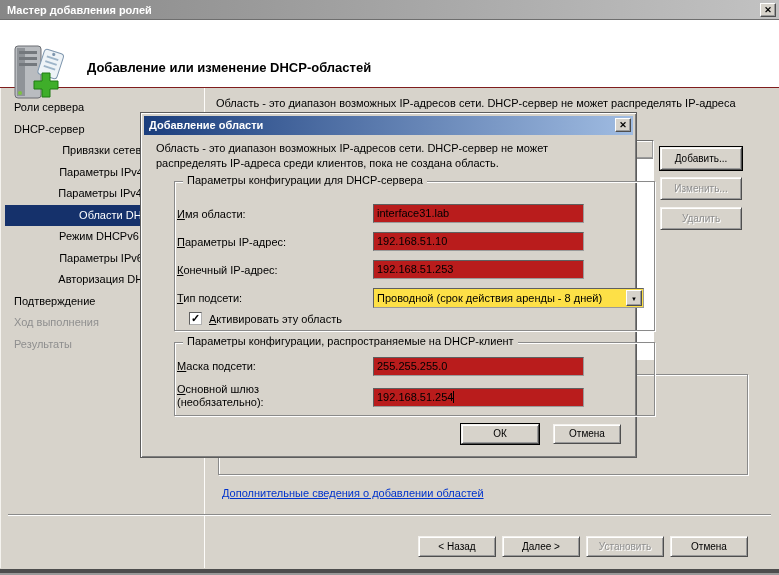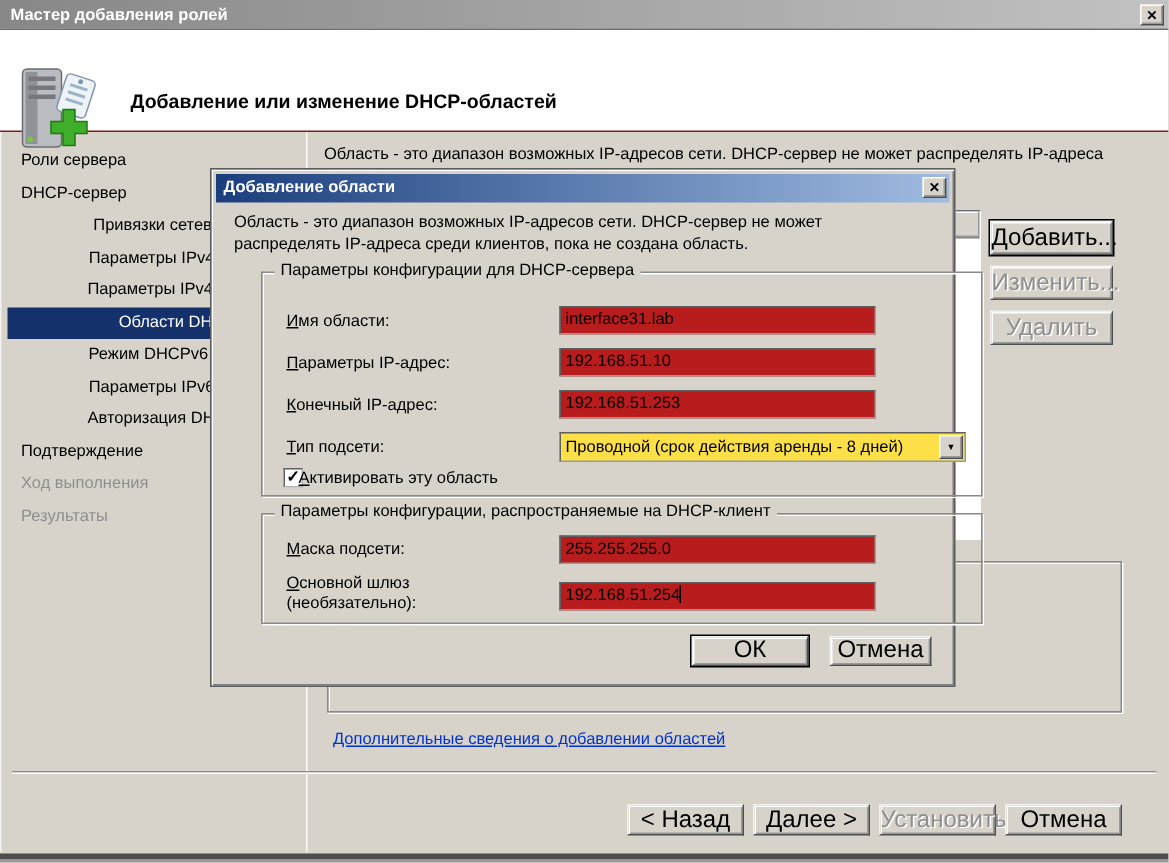--- a/index.html
+++ b/index.html
@@ -51,21 +51,21 @@
     position:absolute; left:218px; top:140px; width:436px; height:220px;
     background:#fff; border:1px solid; border-color:#6e6e6e #fff #fff #6e6e6e;
   }
   .scopes-list-header {
     height:18px; background:#d7d3cb; border-bottom:1px solid #8a8a8a;
     box-shadow:inset -1px -1px 0 #9a9a9a, inset 1px 1px 0 #fff;
   }
   .btn {
     background:#d7d3cb; border:1px solid; border-color:#f4f2ee #4e4e4e #4e4e4e #f4f2ee;
     box-shadow:inset 1px 1px 0 #fff, inset -1px -1px 0 #9a9a9a;
-    font-family:"Liberation Sans",sans-serif; font-size:16px; color:#000;
+    font-family:"Liberation Sans",sans-serif; font-size:10px; color:#000;
     text-align:center; cursor:default;
   }
   .btn.default { outline:1px solid #000; }
   .btn.disabled { color:#8f8f8f; text-shadow:1px 1px 0 #fff; }
   .side-btn { position:absolute; left:660px; width:82px; height:23px; line-height:21px; }
   .behind-groupbox {
     position:absolute; left:218px; top:374px; width:530px; height:101px;
     border:1px solid #8a8a8a; box-shadow:1px 1px 0 #fff, inset 1px 1px 0 #fff;
   }
   .help-link {
@@ -91,21 +91,21 @@
     position:absolute; border:1px solid #8a8a8a;
     box-shadow:1px 1px 0 #fff, inset 1px 1px 0 #fff;
     margin-left:24px;
   }
   .groupbox .legend {
     position:absolute; top:-8px; left:8px; background:#d7d3cb; padding:0 4px;
     white-space:nowrap;
   }
   .g1 { left:9px; top:68px; width:481px; height:150px; }
   .g2 { left:9px; top:229px; width:481px; height:74px; }
-  .field-label { position:absolute; left:16px; display:block; white-space:nowrap; }
+  .field-label { position:absolute; left:2px; display:block; white-space:nowrap; }
   .field-label.wrap { white-space:normal; width:160px; line-height:13px; }
   .mnemonic::first-letter { text-decoration:underline; }
   .textbox {
     position:absolute; left:198px; width:211px; height:19px;
     background:#b91c1c; border:1px solid; border-color:#5f5f5f #9a9a9a #9a9a9a #5f5f5f;
     line-height:17px; padding-left:3px; white-space:nowrap; overflow:hidden;
   }
   .caret { display:inline-block; width:1px; height:12px; background:#000; vertical-align:-2px; }
   .combobox {
     position:absolute; left:198px; width:271px; height:20px;
@@ -116,21 +116,21 @@
     position:absolute; right:1px; top:1px; width:16px; height:16px;
     background:#d7d3cb; border:1px solid; border-color:#fff #4e4e4e #4e4e4e #fff;
     box-shadow:inset -1px -1px 0 #9a9a9a;
     font-size:6px; line-height:16px; text-align:center; color:#000;
   }
   .checkbox {
     position:absolute; left:14px; width:13px; height:13px; background:#fff;
     border:1px solid; border-color:#5f5f5f #b0b0b0 #b0b0b0 #5f5f5f;
     font-size:11px; line-height:11px; text-align:center; font-weight:bold;
   }
-  .checkbox-label { position:absolute; left:24px; display:block;text-align:center; }
+  .checkbox-label { position:absolute; left:34px; display:block;text-align:center; }
   .dlg-btn { position:absolute; height:20px; line-height:18px; }
 </style>
 </head>
 <body>
 
 <div class="titlebar">
   <span>Мастер добавления ролей</span>
   <span class="xbtn">✕</span>
 </div>
 <div class="left-hl"></div>

